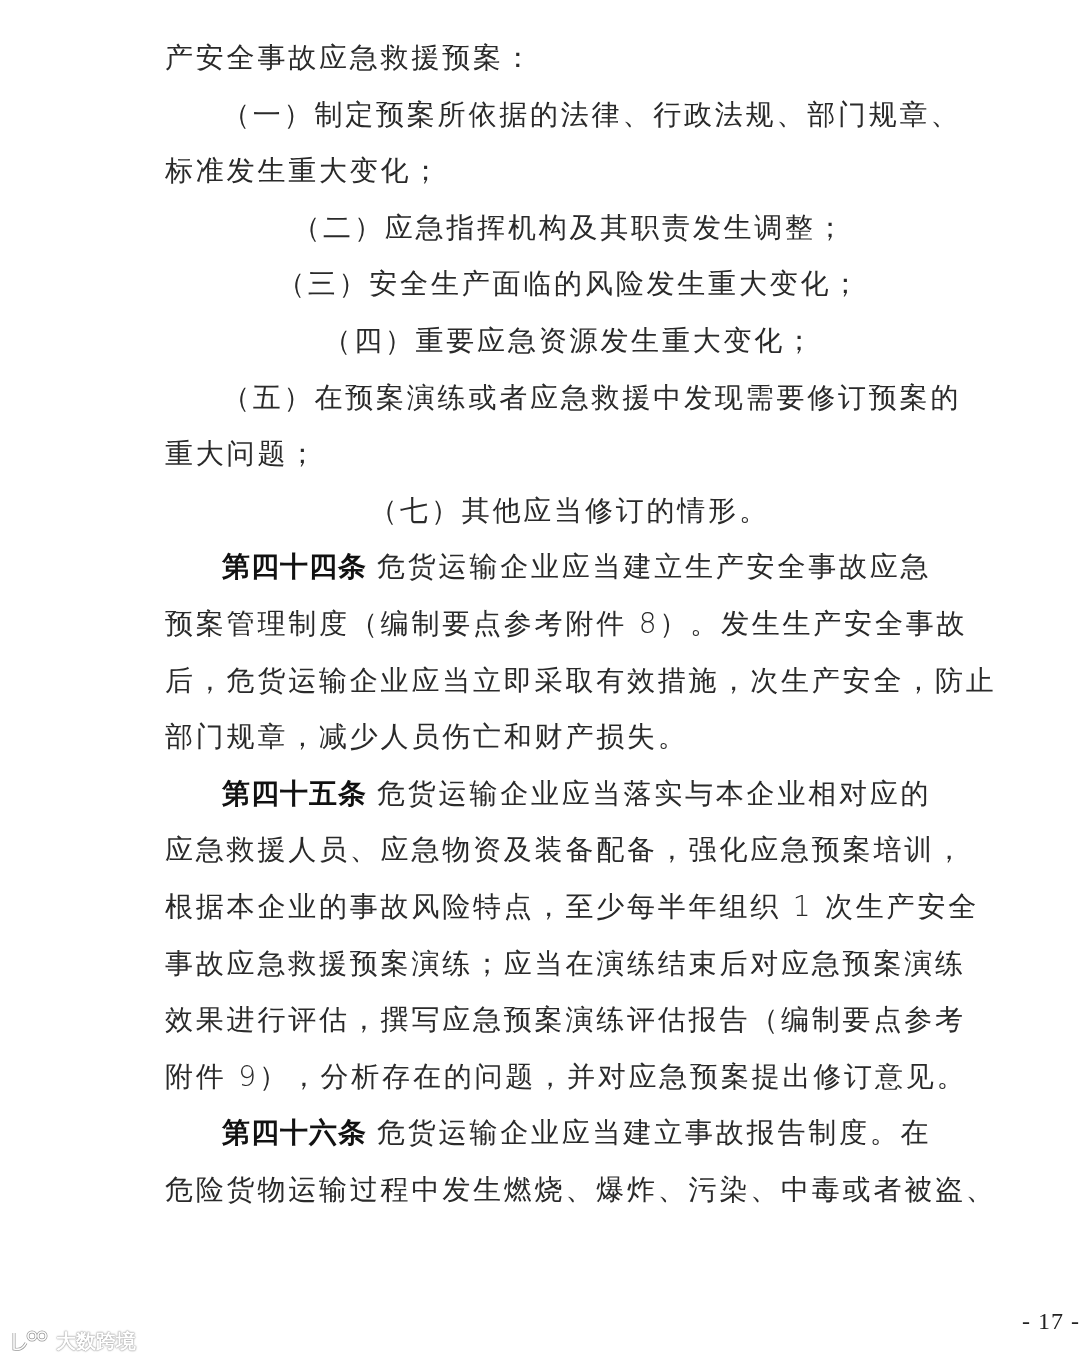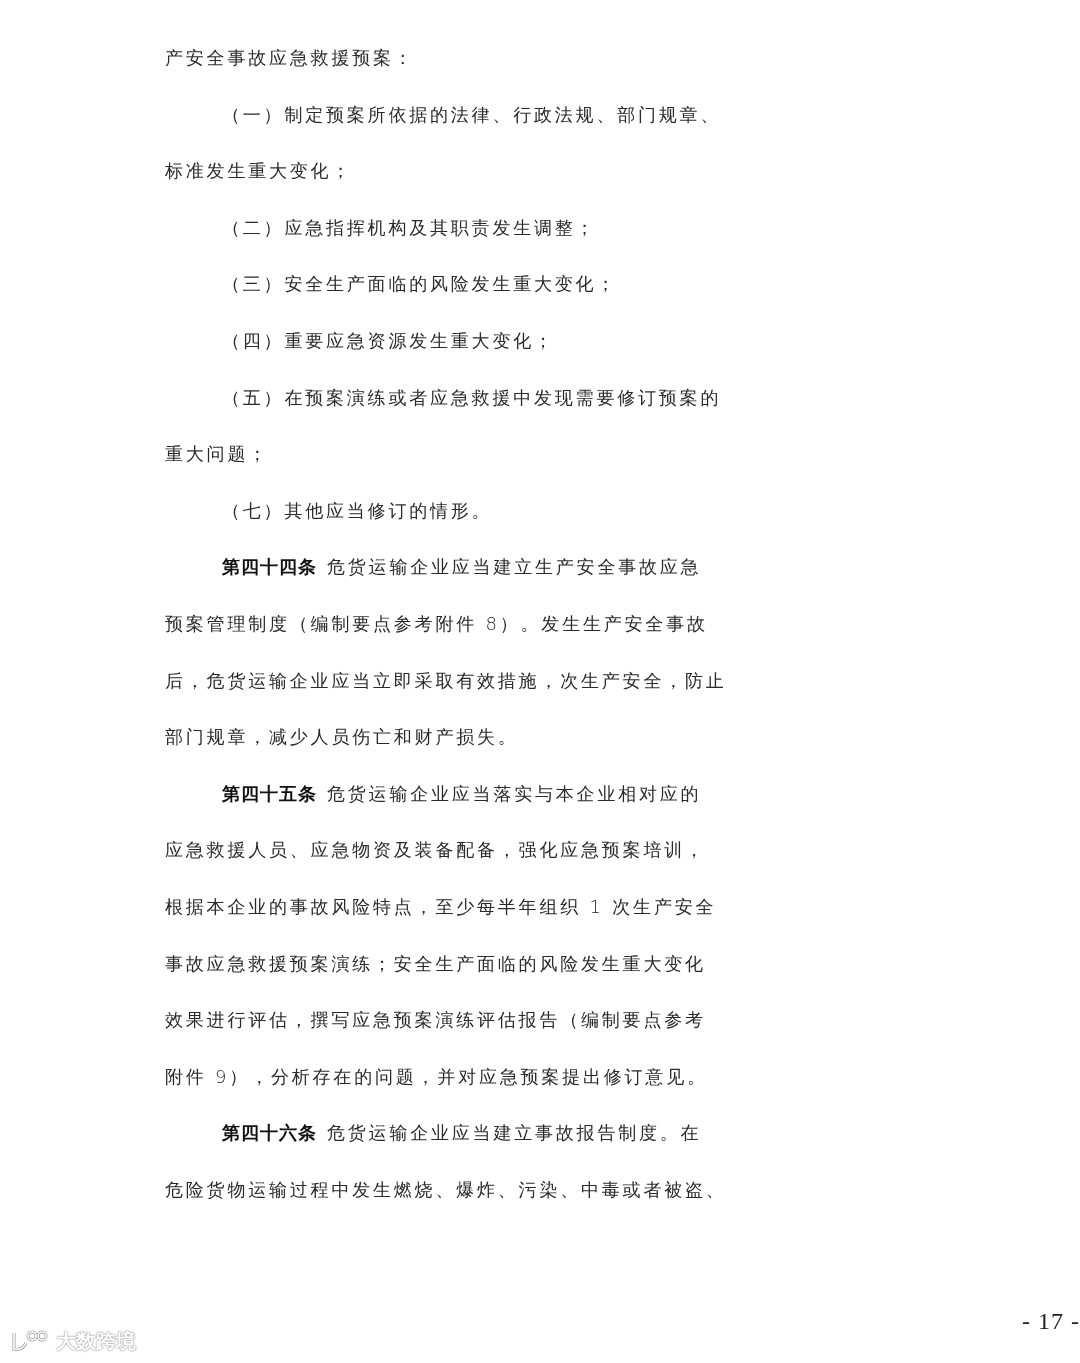--- a/index.html
+++ b/index.html
@@ -17,30 +17,31 @@
     }
     .page {
       position: absolute;
       left: 165px;
       top: 30px;
       width: 752px;
     }
     .line {
       height: 56.6px;
       line-height: 56.6px;
-      font-size: 18px;
+      font-size: 28px;
       letter-spacing: 2.8px;
       white-space: nowrap;
       overflow: visible;
       font-family: "DejaVu Sans", "Liberation Sans", sans-serif;
       font-weight: 300;
       color: #2a2a2a;
     }
     .indent {
       padding-left: 57px;
+      text-align: center;
     }
     .article-no {
       font-weight: bold;
       color: #111111;
       letter-spacing: 1px;
       margin-right: 10px;
       font-family: Liberation Serif, serif;
     }
     .page-number {
       position: absolute;
@@ -89,21 +90,21 @@
   <div class="line indent"><span>（七）其他应当修订的情形。</span></div>
 
   <div class="line indent"><span class="article-no">第四十四条</span><span>危货运输企业应当建立生产安全事故应急</span></div>
   <div class="line"><span>预案管理制度（编制要点参考附件 8）。发生生产安全事故</span></div>
   <div class="line"><span>后，危货运输企业应当立即采取有效措施，次生产安全，防止</span></div>
   <div class="line"><span>部门规章，减少人员伤亡和财产损失。</span></div>
 
   <div class="line indent"><span class="article-no">第四十五条</span><span>危货运输企业应当落实与本企业相对应的</span></div>
   <div class="line"><span>应急救援人员、应急物资及装备配备，强化应急预案培训，</span></div>
   <div class="line"><span>根据本企业的事故风险特点，至少每半年组织 1 次生产安全</span></div>
-  <div class="line"><span>事故应急救援预案演练；安全生产面临的风险发生重大变化</span></div>
+  <div class="line"><span>事故应急救援预案演练；应当在演练结束后对应急预案演练</span></div>
   <div class="line"><span>效果进行评估，撰写应急预案演练评估报告（编制要点参考</span></div>
   <div class="line"><span>附件 9），分析存在的问题，并对应急预案提出修订意见。</span></div>
 
   <div class="line indent"><span class="article-no">第四十六条</span><span>危货运输企业应当建立事故报告制度。在</span></div>
   <div class="line"><span>危险货物运输过程中发生燃烧、爆炸、污染、中毒或者被盗、</span></div>
 </div>
 
 <div class="page-number">- 17 -</div>
 
 <div class="watermark">

